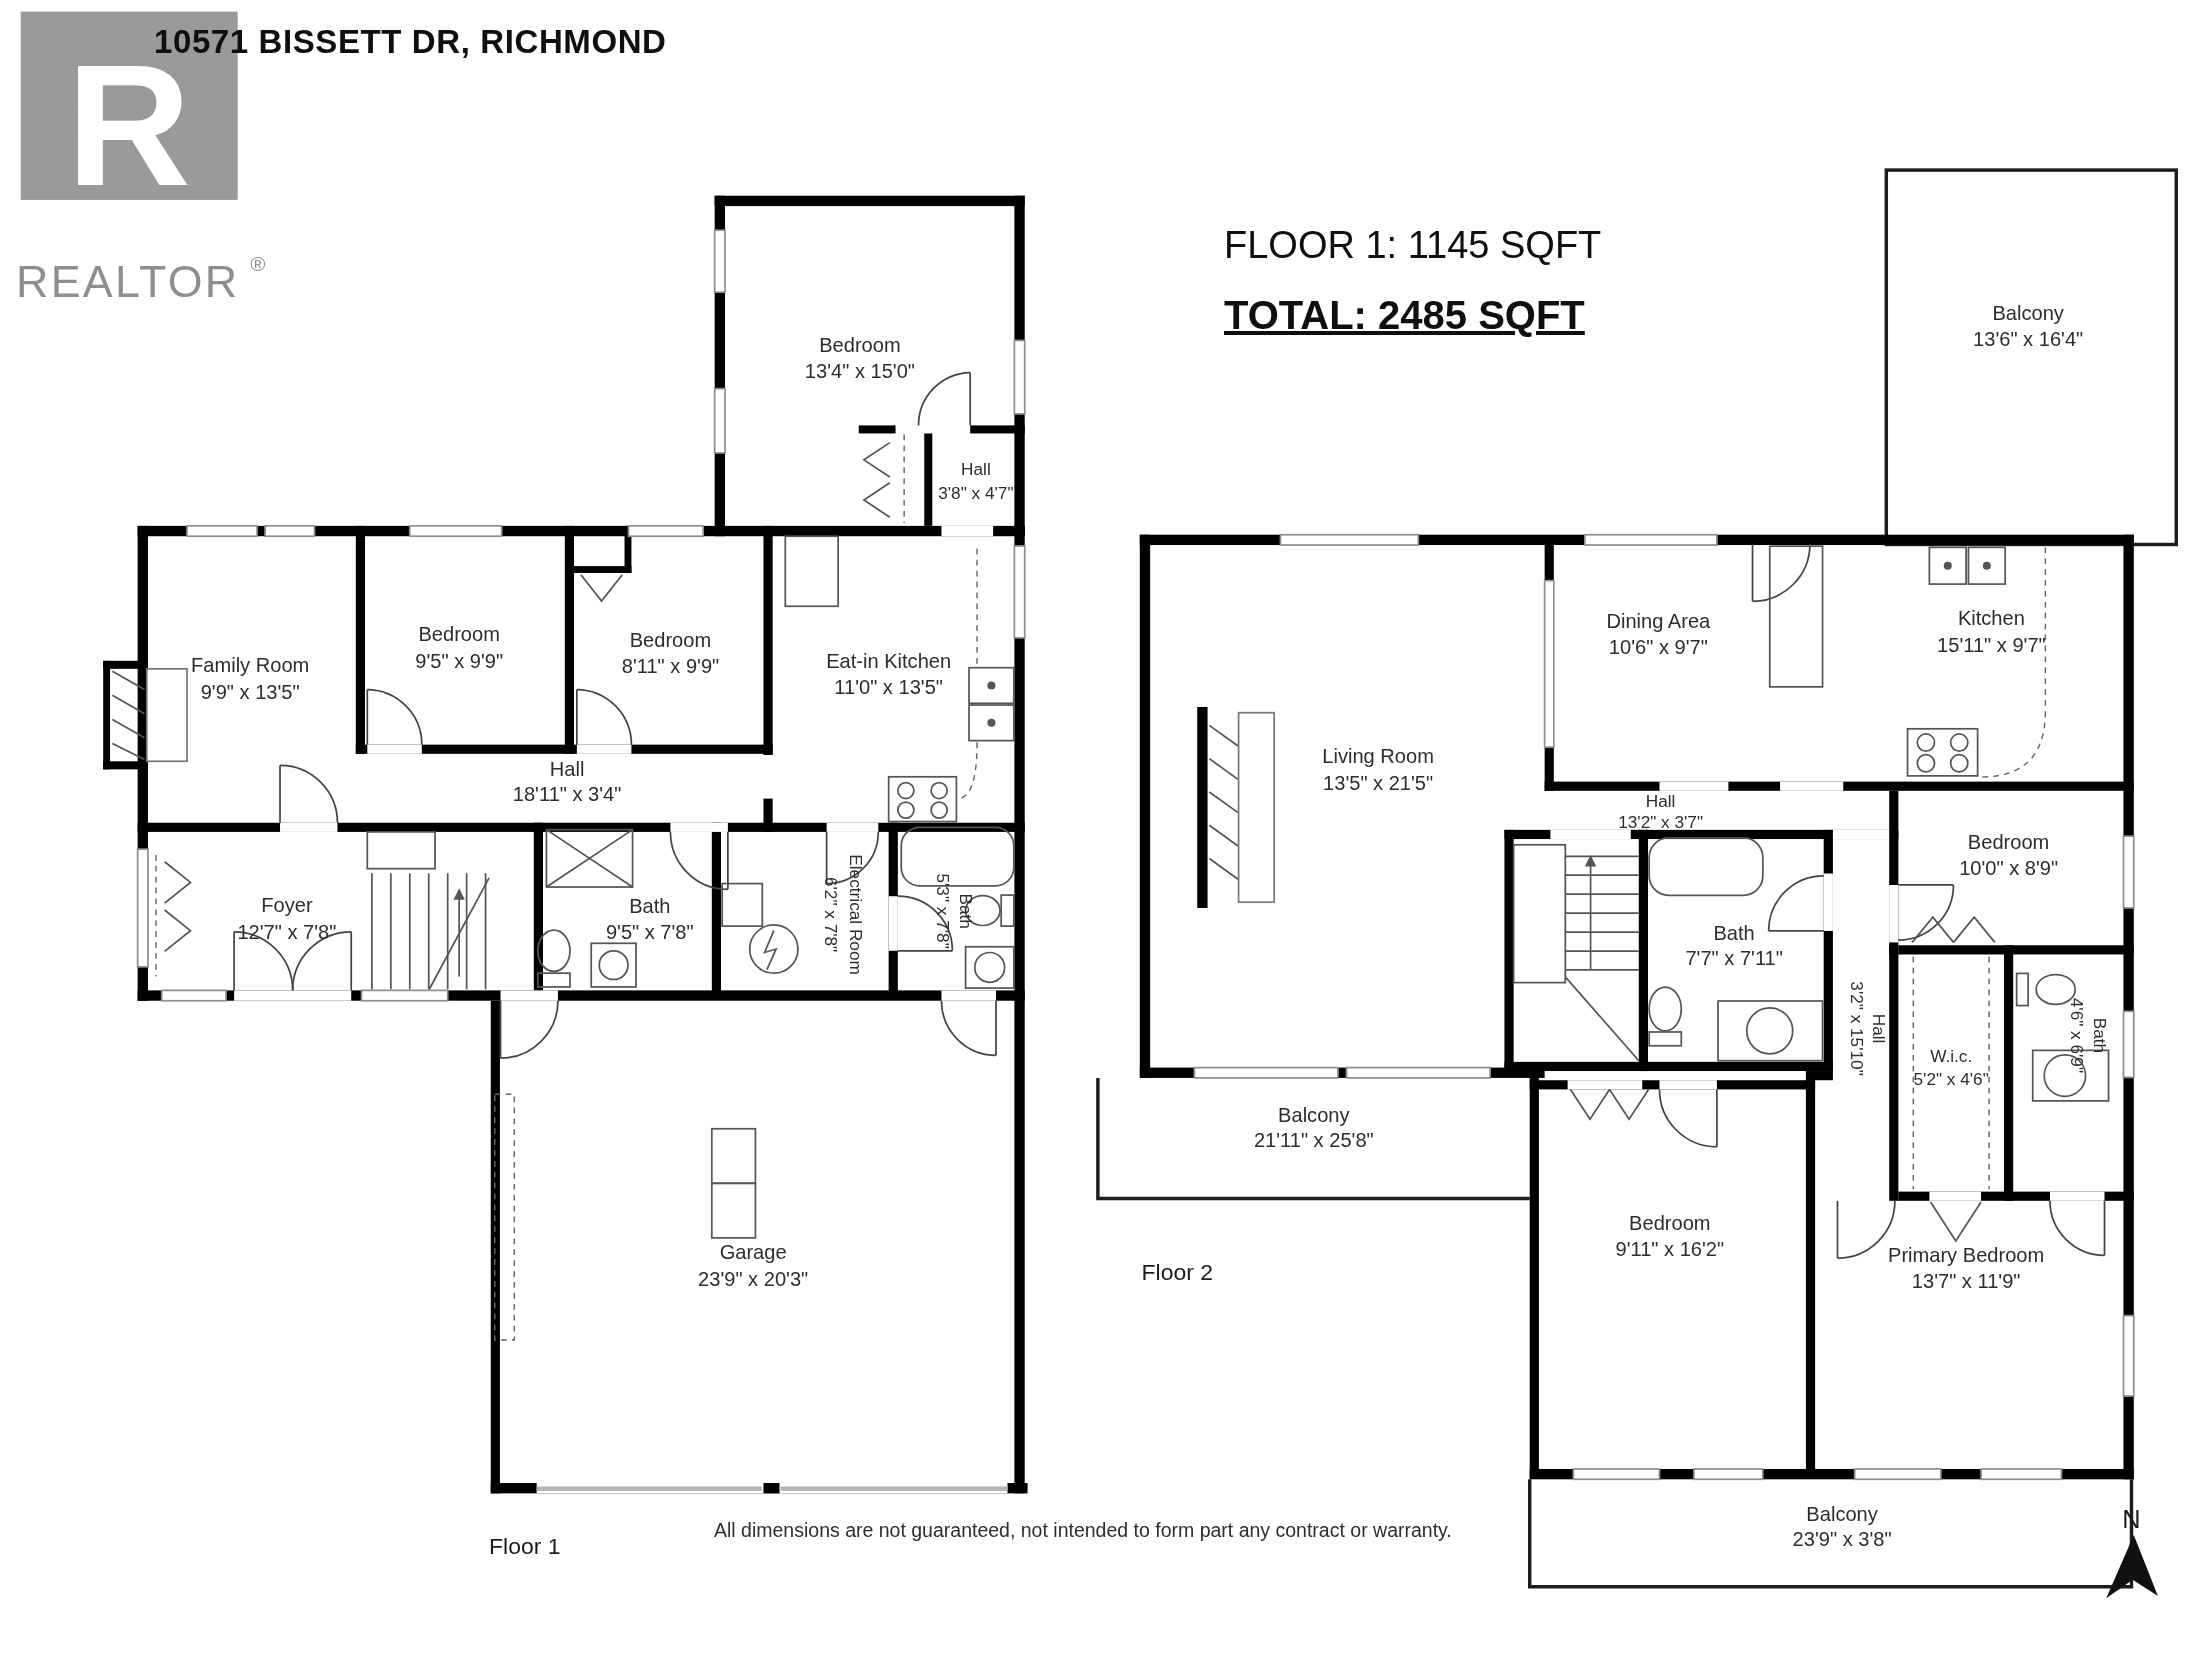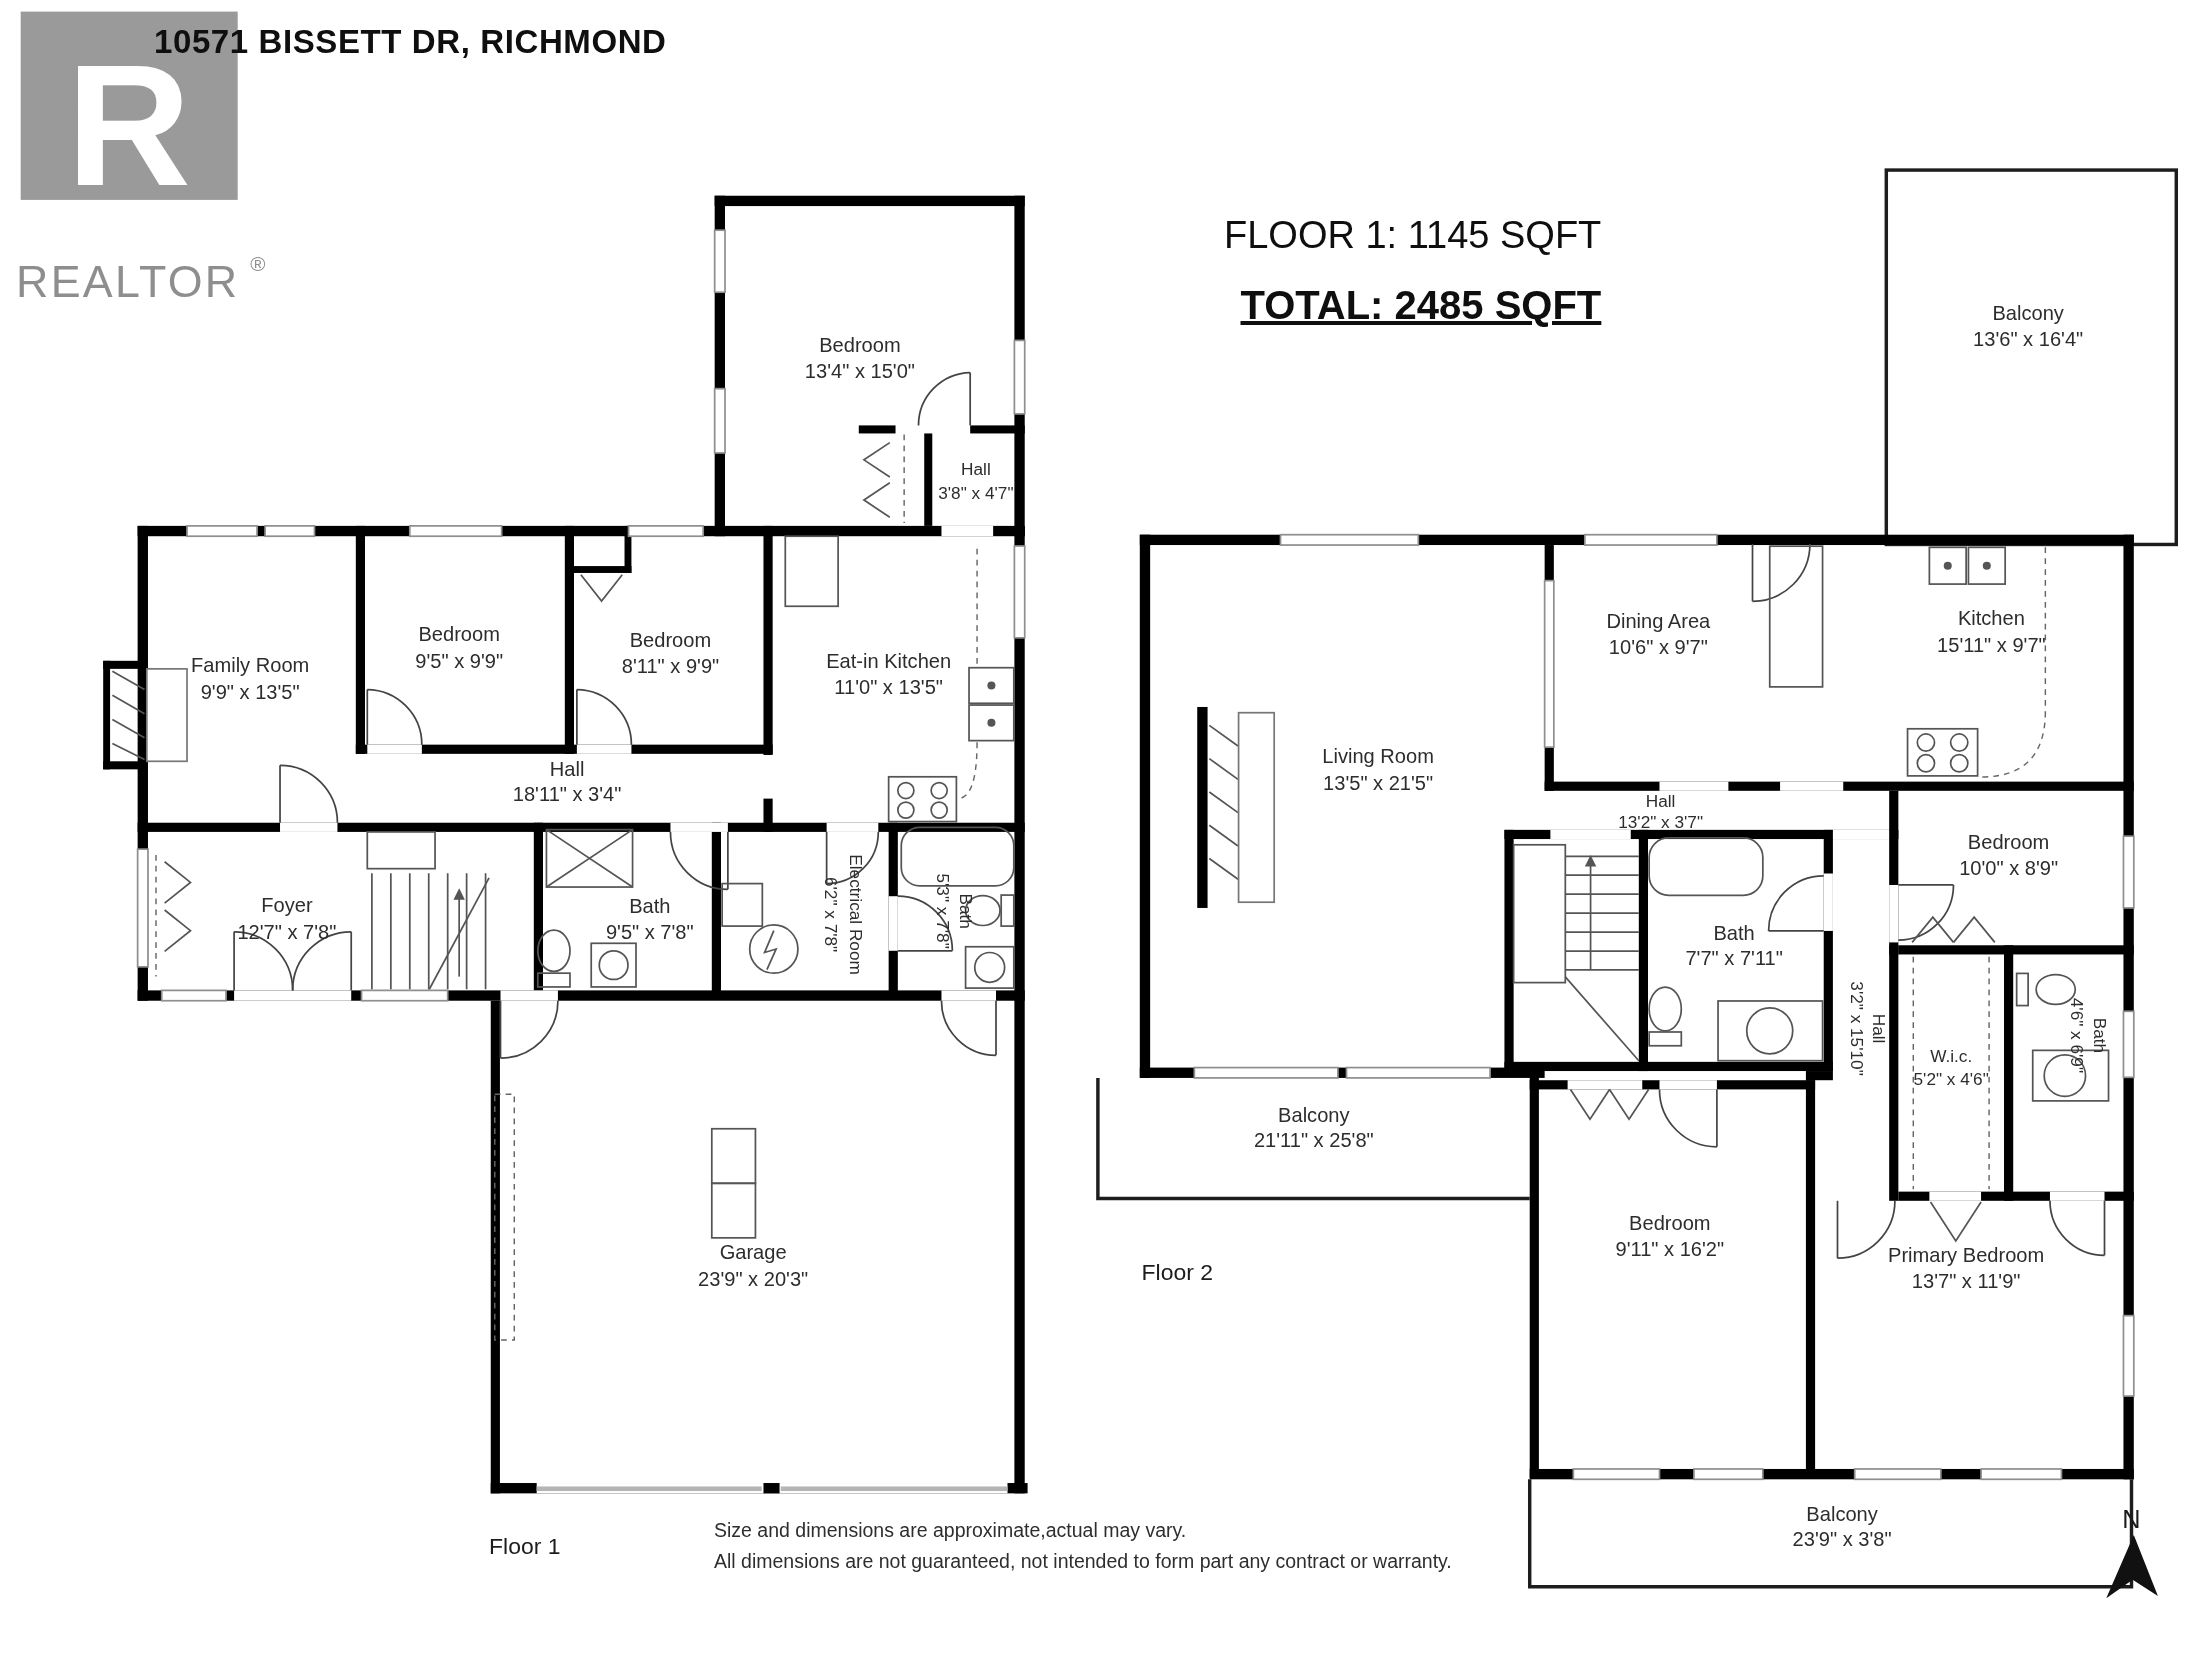--- a/index.html
+++ b/index.html
@@ -1,20 +1,20 @@
 <!DOCTYPE html>
 <html style="font-size:9.2px"><head>
 <meta charset="utf-8">
 <style>
   html,body{margin:0;padding:0;background:#fff;}
   #canvas{position:relative;width:2205px;height:1654px;background:#ffffff;
           font-family:"Liberation Sans",sans-serif;overflow:hidden;}
   .abs{position:absolute;}
   #title{left:154px;top:23px;font-size:33px;font-weight:800;color:#0f0f0f;letter-spacing:0.6px;}
-  #summary{left:1224px;top:214px;color:#0f0f0f;text-align:right;}
+  #summary{left:1224px;top:224px;color:#0f0f0f;}
   #summary .sline{font-size:38px;font-weight:400;margin:0 0 26.4px 0;}
   #summary .stotal{font-size:40px;font-weight:800;margin:0;text-decoration:underline;}
   #footer{left:714px;top:1519px;color:#2e2e2e;}
   #footer p{font-size:19.5px;margin:0 0 7.5px 0;}
   svg text{font-family:"Liberation Sans",sans-serif;}
   .wall{fill:#000;}
   .win{fill:#fff;stroke:#8f8f8f;stroke-width:3;}
   .fx{fill:none;stroke:#555;stroke-width:3;}
   .fxw{fill:#fff;stroke:#777;stroke-width:3;}
   .door{fill:none;stroke:#444;stroke-width:3;}
@@ -398,18 +398,17 @@
       <text class="flbl" x="1988" y="2228">Floor 2</text>
     </g>
 
     <g>
       <text x="3712" y="2660" font-size="44" fill="#1a1a1a" text-anchor="middle">N</text>
       <polygon points="3716,2672 3758,2778 3714,2750 3668,2782" fill="#111"></polygon>
     </g>
   </svg>
 
   <div class="abs" id="footer">
-    <p>Size and dimensions are approximate,actual may vary.</p>
     <p>All dimensions are not guaranteed, not intended to form part any contract or warranty.</p>
   </div>
 
 </div>
 
 
 </body></html>

